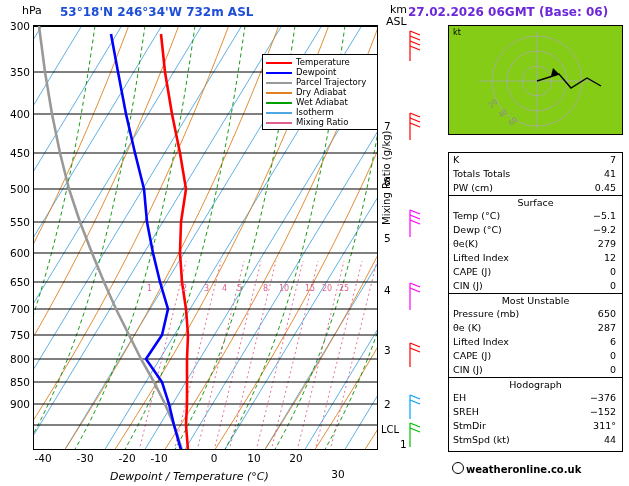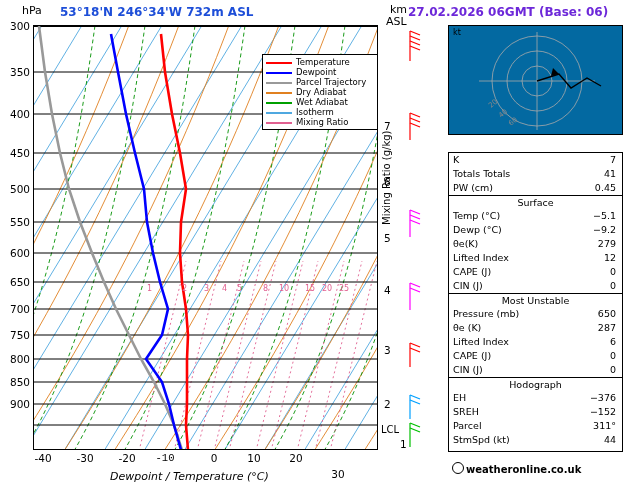--- a/index.html
+++ b/index.html
@@ -22,21 +22,21 @@
   #xaxis-title{left:110px;top:470px;font-size:11px;color:#000;font-style:italic;}
   
   #legend{left:228px;top:28px;width:148px;background:#fff;border:1px solid #000;padding:2px 3px;box-sizing:border-box;}
   .legrow{height:10px;line-height:10px;font-size:8.5px;color:#000;white-space:nowrap;margin:0;}
   .legline{display:inline-block;width:26px;height:0;border-top-width:2px;border-top-style:solid;vertical-align:middle;margin-right:4px;}
   
   .kmlabel{font-size:10.5px;color:#000;}
   
   #mixratio-label{left:381px;top:225px;font-size:10px;color:#000;transform:rotate(-90deg);transform-origin:left top;white-space:nowrap;}
   
-  #hodo-box{left:448px;top:25px;width:175px;height:110px;border:1px solid #000;background:#0369a1;box-sizing:border-box;}
+  #hodo-box{left:448px;top:25px;width:175px;height:110px;border:1px solid #000;background:#84cc16;box-sizing:border-box;}
   #hodo-kt{left:4px;top:2px;font-size:8px;color:#000;}
   
   #table-box{left:448px;top:152px;width:175px;height:300px;border:1px solid #000;background:#fff;box-sizing:border-box;font-size:9.5px;color:#000;}
   .trow{height:14px;line-height:14px;position:relative;padding-left:4px;}
   .trow .val{position:absolute;right:6px;top:0;}
   .thdr{height:13px;line-height:13px;text-align:center;font-size:9.5px;}
   .sep{border-top:1px solid #000;}
   
   #copyright{left:452px;top:462px;font-size:10px;color:#000;font-weight:bold;}
   .globe{display:inline-block;width:10px;height:10px;border:1px solid #000;border-radius:50%;vertical-align:-1px;margin-right:2px;position:relative;}
@@ -175,21 +175,21 @@
   <div class="abs plabel" style="left:2px;top:276px;">650</div>
   <div class="abs plabel" style="left:2px;top:303px;">700</div>
   <div class="abs plabel" style="left:2px;top:329px;">750</div>
   <div class="abs plabel" style="left:2px;top:353px;">800</div>
   <div class="abs plabel" style="left:2px;top:376px;">850</div>
   <div class="abs plabel" style="left:2px;top:398px;">900</div>
 
   <div class="abs tlabel" style="left:28px;top:452px;">-40</div>
   <div class="abs tlabel" style="left:70px;top:452px;">-30</div>
   <div class="abs tlabel" style="left:112px;top:452px;">-20</div>
-  <div class="abs tlabel" style="left:150px;top:452px;font-family:Liberation Mono, monospace;">-10</div>
+  <div class="abs tlabel" style="left:144px;top:452px;">-10</div>
   <div class="abs tlabel" style="left:199px;top:452px;">0</div>
   <div class="abs tlabel" style="left:239px;top:452px;">10</div>
   <div class="abs tlabel" style="left:281px;top:452px;">20</div>
   <div class="abs tlabel" style="left:323px;top:468px;text-align:center;">30</div>
   <div class="abs" id="xaxis-title">Dewpoint / Temperature (°C)</div>
 
   <div class="abs kmlabel" style="left:384px;top:120px;">7</div>
   <div class="abs kmlabel" style="left:384px;top:176px;">6</div>
   <div class="abs kmlabel" style="left:384px;top:232px;">5</div>
   <div class="abs kmlabel" style="left:384px;top:284px;">4</div>
@@ -277,21 +277,21 @@
     <div class="thdr sep">Most Unstable</div>
     <div class="trow"><span>Pressure (mb)</span><span class="val">650</span></div>
     <div class="trow"><span>θe (K)</span><span class="val">287</span></div>
     <div class="trow"><span>Lifted Index</span><span class="val">6</span></div>
     <div class="trow"><span>CAPE (J)</span><span class="val">0</span></div>
     <div class="trow"><span>CIN (J)</span><span class="val">0</span></div>
 
     <div class="thdr sep">Hodograph</div>
     <div class="trow"><span>EH</span><span class="val">−376</span></div>
     <div class="trow"><span>SREH</span><span class="val">−152</span></div>
-    <div class="trow"><span>Parcel</span><span class="val">311°</span></div>
+    <div class="trow"><span>StmDir</span><span class="val">311°</span></div>
     <div class="trow"><span>StmSpd (kt)</span><span class="val">44</span></div>
   </div>
 
   <div class="abs" id="copyright">
     <span class="globe"></span><span>weatheronline.co.uk</span>
   </div>
 
 </div>
 
 </body></html>

